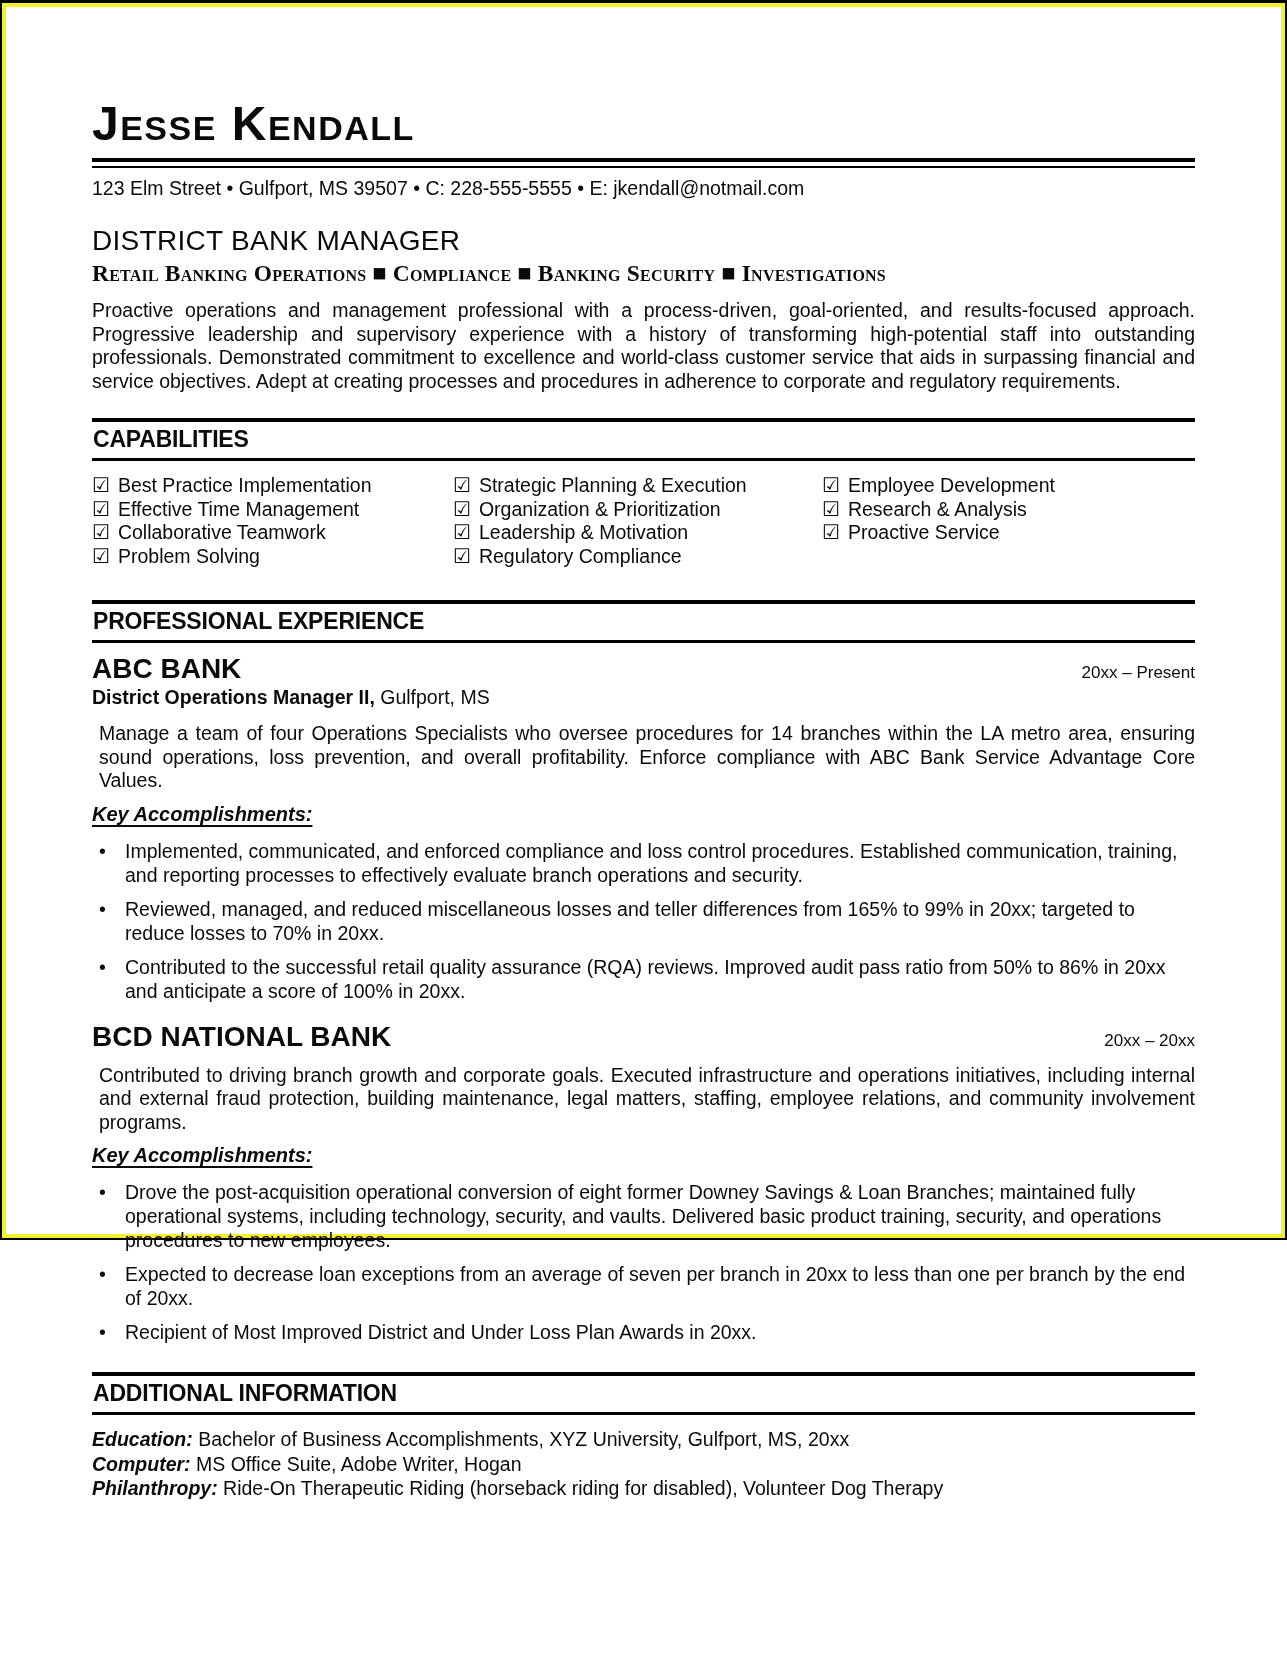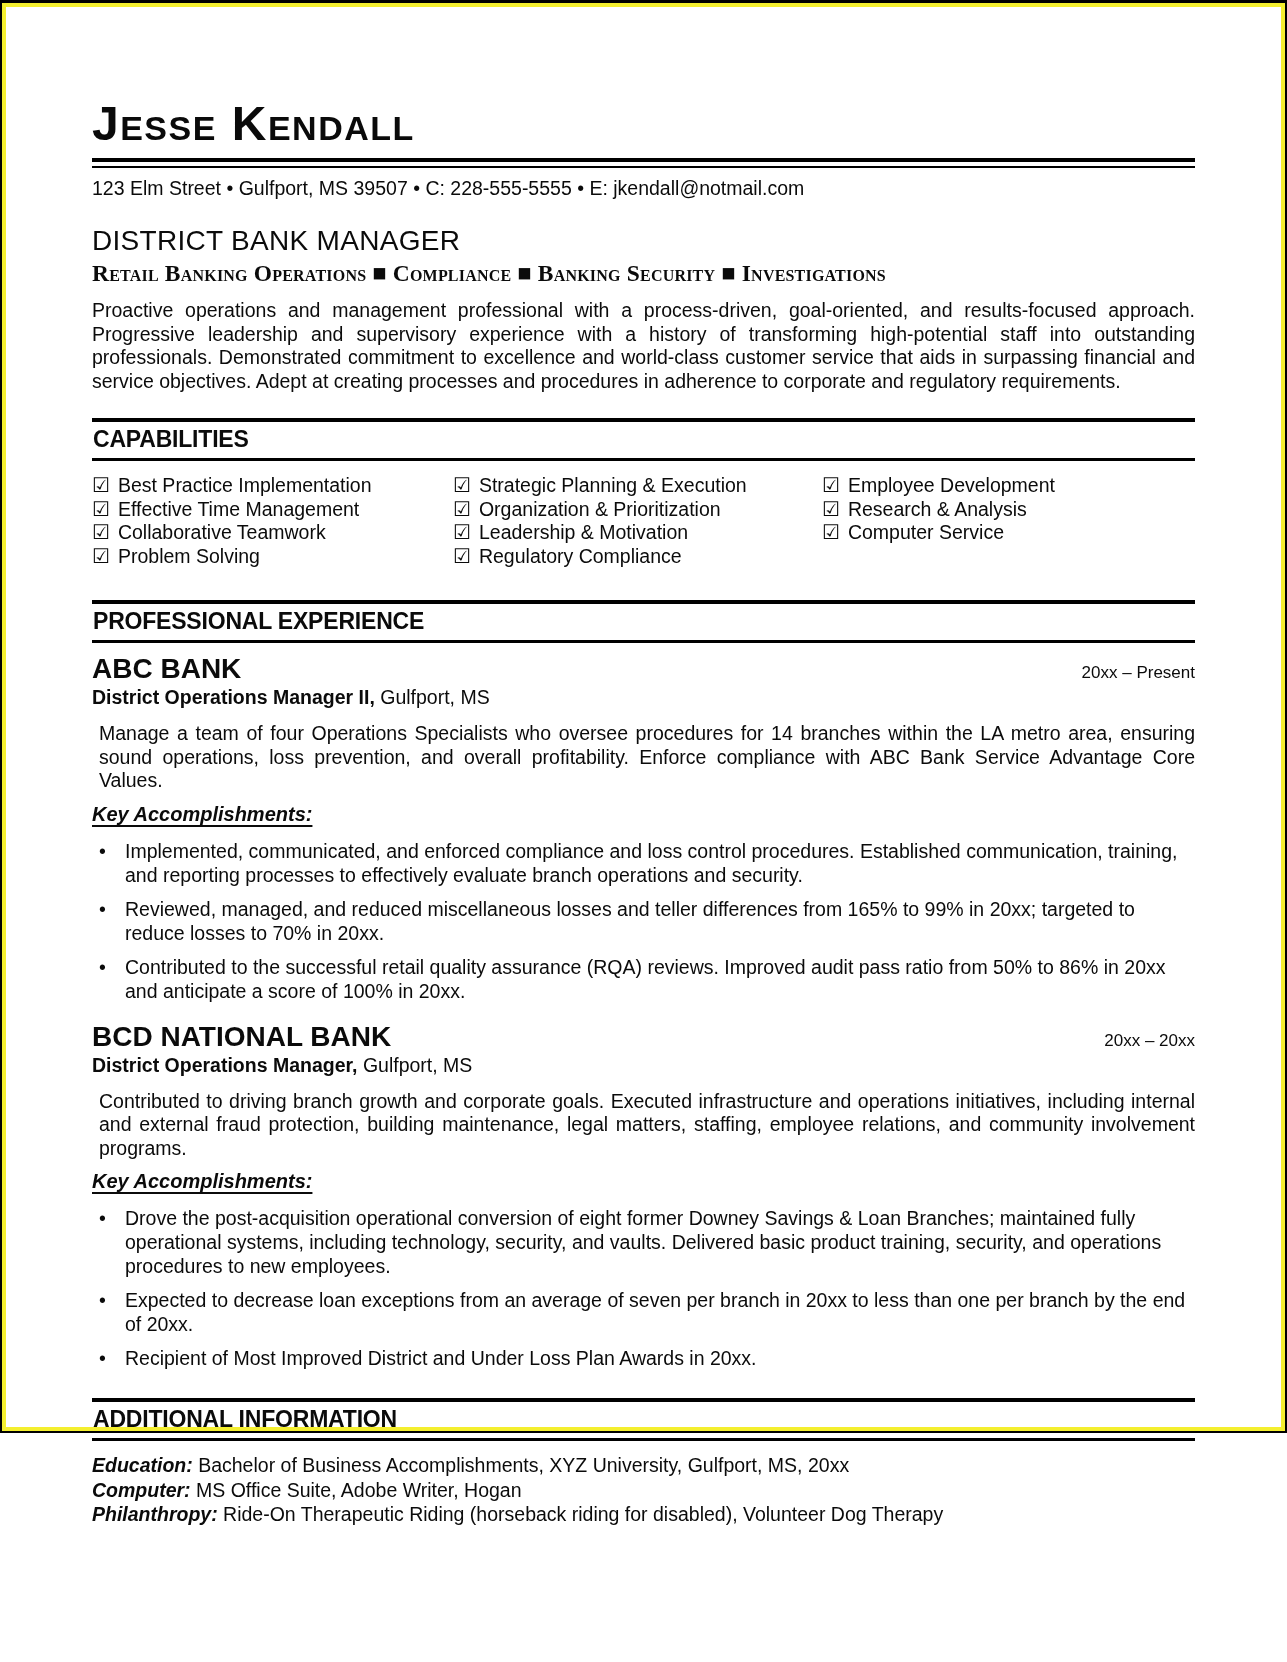--- a/index.html
+++ b/index.html
@@ -4,21 +4,21 @@
 <style>
   html, body { margin: 0; padding: 0; }
   body {
     width: 1287px; height: 1662px;
     background: #ffffff;
     font-family: "Liberation Sans", "DejaVu Sans", sans-serif;
     color: #0b0b0b;
   }
   .sheet {
     position: relative;
-    width: 1287px; height: 1433px;
+    width: 1287px; height: 1240px;
     background: #000000;
     box-sizing: border-box;
   }
   .page {
     position: absolute;
     top: 3px; left: 2px; right: 2px; bottom: 2px;
     background: #ffffff;
     border: 4px solid #f4ef2f;
     box-sizing: border-box;
     padding: 92px 86px 0 86px;
@@ -164,21 +164,21 @@
       </div>
       <div class="cap-col-2">
         <div class="cap-item"><span class="cap-check">☑</span><span>Strategic Planning &amp; Execution</span></div>
         <div class="cap-item"><span class="cap-check">☑</span><span>Organization &amp; Prioritization</span></div>
         <div class="cap-item"><span class="cap-check">☑</span><span>Leadership &amp; Motivation</span></div>
         <div class="cap-item"><span class="cap-check">☑</span><span>Regulatory Compliance</span></div>
       </div>
       <div class="cap-col-3">
         <div class="cap-item"><span class="cap-check">☑</span><span>Employee Development</span></div>
         <div class="cap-item"><span class="cap-check">☑</span><span>Research &amp; Analysis</span></div>
-        <div class="cap-item"><span class="cap-check">☑</span><span>Computer Service</span></div>
+        <div class="cap-item"><span class="cap-check">☑</span><span>Proactive Service</span></div>
       </div>
     </div>
 
     <h2 class="section-heading mt-exp">PROFESSIONAL EXPERIENCE</h2>
 
     <div class="job">
       <div class="job-head">
         <span class="company">ABC BANK</span>
         <span class="dates">20xx – Present</span>
       </div>
@@ -201,23 +201,20 @@
           <span class="bullet-text">Contributed to the successful retail quality assurance (RQA) reviews. Improved audit pass ratio from 50% to 86% in 20xx and anticipate a score of 100% in 20xx.</span>
         </div>
       </div>
     </div>
 
     <div class="job">
       <div class="job-head">
         <span class="company">BCD NATIONAL BANK</span>
         <span class="dates">20xx – 20xx</span>
       </div>
-      <div class="job-sub">
-        <span class="job-title-bold">District Operations Manager,</span><span> Gulfport, MS</span>
-      </div>
       <p class="job-summary">Contributed to driving branch growth and corporate goals. Executed infrastructure and operations initiatives, including internal and external fraud protection, building maintenance, legal matters, staffing, employee relations, and community involvement programs.</p>
       <div class="key-acc">Key Accomplishments:</div>
       <div class="bullets">
         <div class="bullet-row">
           <span class="bullet-glyph">•</span>
           <span class="bullet-text">Drove the post-acquisition operational conversion of eight former Downey Savings &amp; Loan Branches; maintained fully operational systems, including technology, security, and vaults. Delivered basic product training, security, and operations procedures to new employees.</span>
         </div>
         <div class="bullet-row">
           <span class="bullet-glyph">•</span>
           <span class="bullet-text">Expected to decrease loan exceptions from an average of seven per branch in 20xx to less than one per branch by the end of 20xx.</span>

